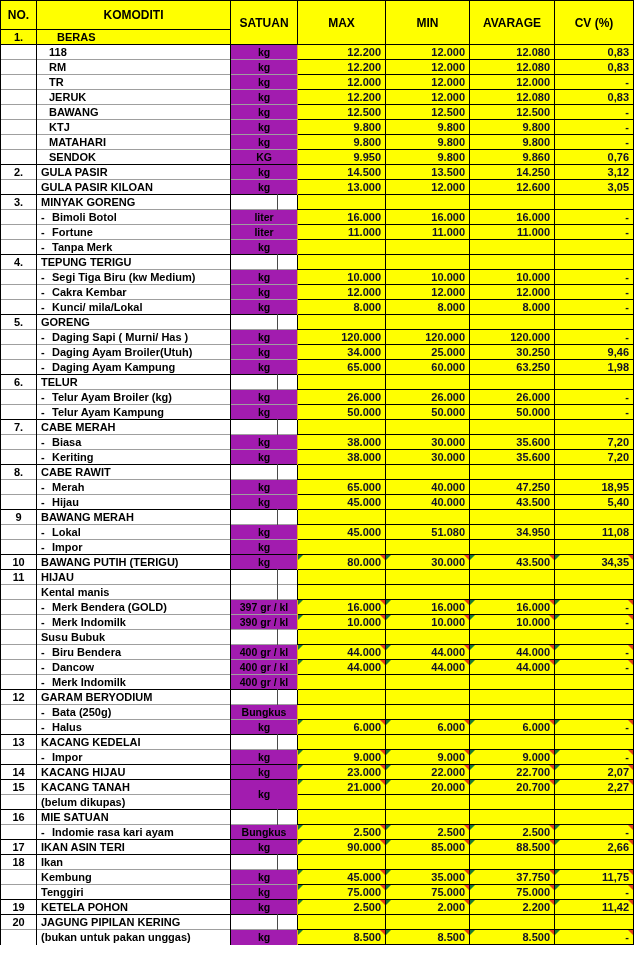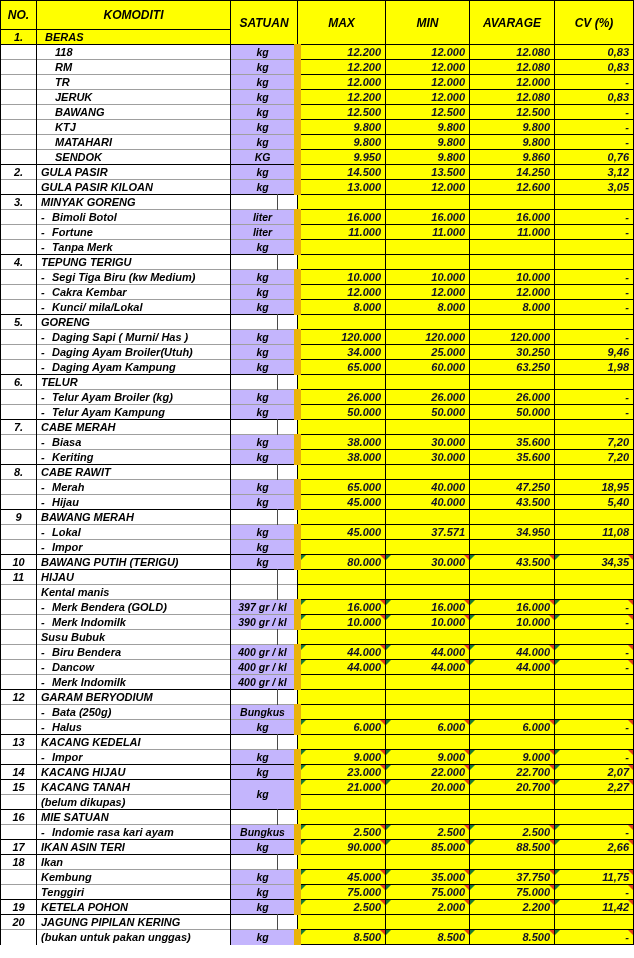--- a/index.html
+++ b/index.html
@@ -1,46 +1,46 @@
 <!DOCTYPE html>
 <html><head>
 <meta charset="utf-8">
 <style>
   html,body{margin:0;padding:0;background:#ffffff;}
   body{width:634px;font-family:"Liberation Sans", sans-serif;}
-  table{border-collapse:collapse;table-layout:fixed;width:633px;margin:0;font-style:italic;}
+  table{border-collapse:collapse;table-layout:fixed;width:633px;margin:0;}
   th,td{padding:0;line-height:1;overflow:hidden;white-space:nowrap;}
 
   
   thead th{
     background:#ffff00;border:1px solid #000;font-weight:bold;
     font-size:12px;color:#000;text-align:center;height:28px;vertical-align:middle;
   }
   tr.beras td{
     background:#ffff00;border-left:1px solid #000;border-right:1px solid #000;
     border-bottom:1px solid #000;height:14px;font-size:11px;font-weight:bold;color:#000;
   }
   tr.beras td.no{text-align:center;}
-  tr.beras td.kom{text-align:left;padding-left:8px;}
+  tr.beras td.kom{text-align:left;padding-left:20px;}
 
   
   tbody td{height:14px;font-size:11px;font-weight:bold;vertical-align:middle;}
   td.no{background:#fff;border-left:1px solid #000;border-right:1px solid #000;
         border-top:1px solid #9f9f9f;text-align:center;color:#000;}
   td.kom{background:#fff;border-right:1px solid #000;border-top:1px solid #9f9f9f;
         text-align:left;color:#000;padding-left:4px;}
-  td.sat{background:#c4b5fd;border-right:7px solid #eab308;border-top:1px solid #9f9f9f;
+  td.sat{background:#a21caf;border-right:1px solid #eab308;border-top:1px solid #9f9f9f;
         text-align:center;color:#000;font-size:10.5px;}
   td.satL{background:#fff;border-right:1px solid #4a4a4a;border-top:1px solid #9f9f9f;}
   td.satR{background:#fff;border-right:1px solid #000;border-top:1px solid #9f9f9f;}
   tr.sec td.no, tr.sec td.kom, tr.sec td.sat, tr.sec td.satL, tr.sec td.satR{border-top:1px solid #000;}
   td.num{background:#ffff00;border:1px solid #000;text-align:right;padding-right:4px;
         color:#10102a;}
   td.kom .dash{display:inline-block;width:11px;}
-  td.kom.ind{padding-left:18px;}
+  td.kom.ind{padding-left:12px;}
 
   
   td.mk{position:relative;}
   td.mk::before{content:"";position:absolute;left:0;top:0;width:0;height:0;
         border-top:5px solid #1d7a33;border-right:5px solid transparent;}
   td.mk::after{content:"";position:absolute;right:0;top:0;width:0;height:0;
         border-top:5px solid #e2401b;border-left:5px solid transparent;}
 </style>
 </head>
 <body>
@@ -365,21 +365,21 @@
         <td class="num"></td>
         <td class="num"></td>
         <td class="num"></td>
         <td class="num"></td>
       </tr>
       <tr>
         <td class="no"></td>
         <td class="kom"><span class="dash">-</span><span>Lokal</span></td>
         <td class="sat" colspan="2">kg</td>
         <td class="num">45.000</td>
-        <td class="num">37.571</td>
+        <td class="num">51.080</td>
         <td class="num">34.950</td>
         <td class="num">11,08</td>
       </tr>
       <tr>
         <td class="no"></td>
         <td class="kom"><span class="dash">-</span><span>Impor</span></td>
         <td class="sat" colspan="2">kg</td>
         <td class="num"></td>
         <td class="num"></td>
         <td class="num"></td>

